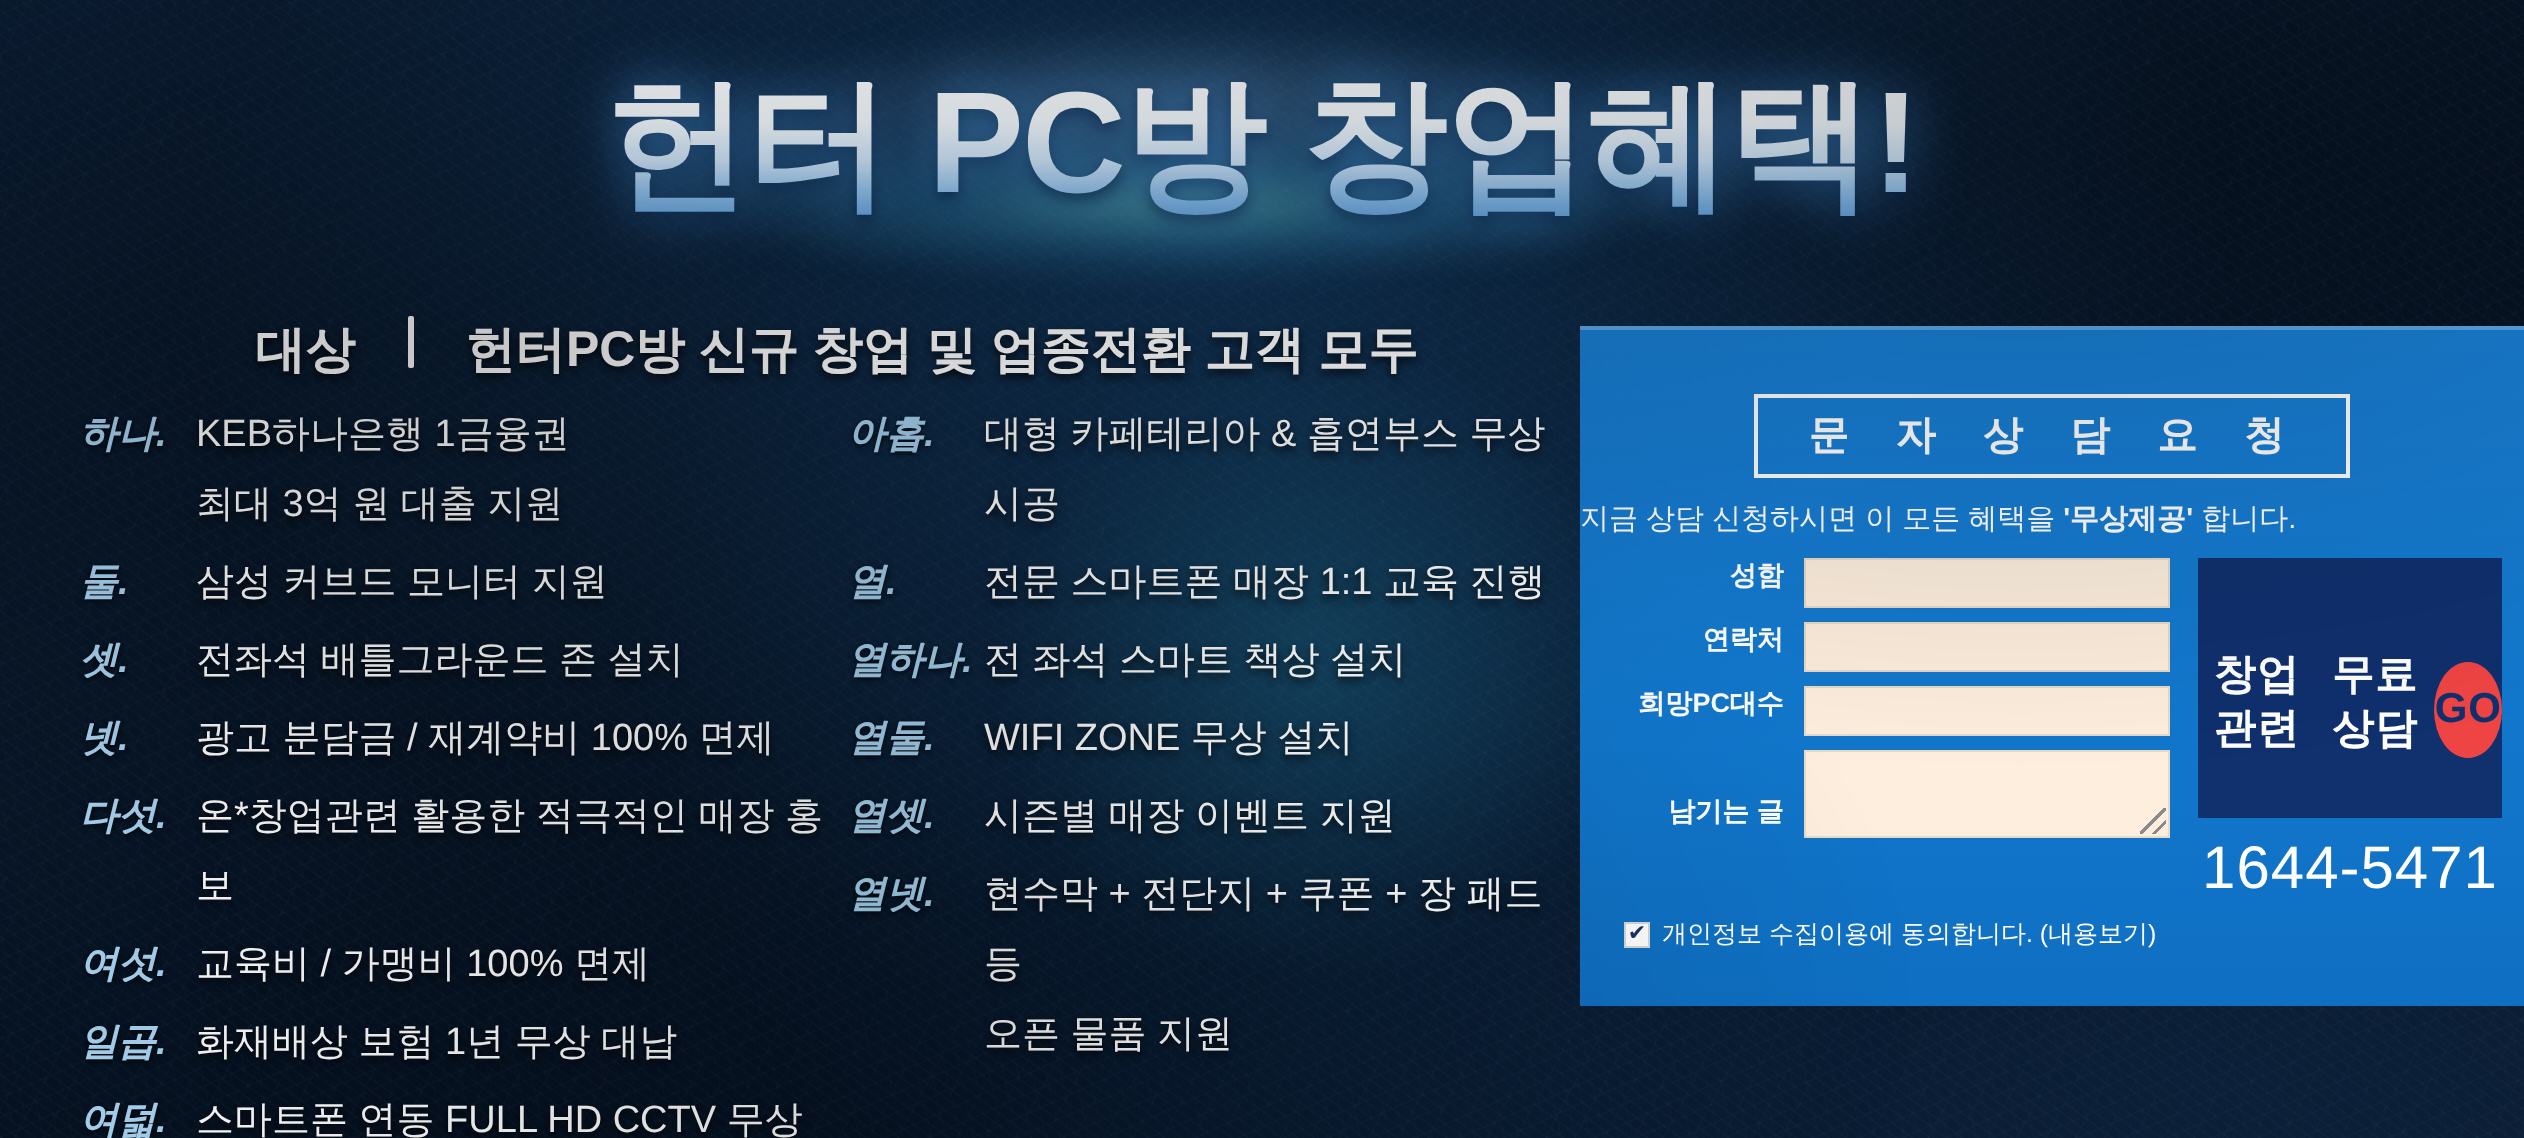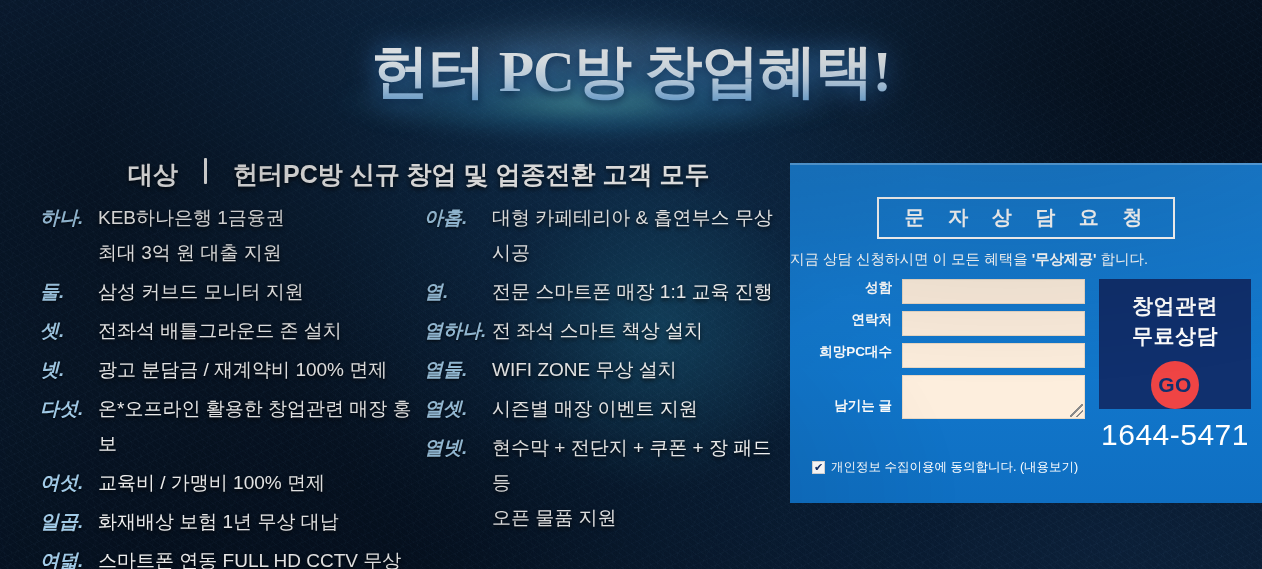--- a/index.html
+++ b/index.html
@@ -40,22 +40,22 @@
     background:radial-gradient(ellipse at 50% 50%, rgba(120,235,225,.55) 0%, rgba(60,170,220,.30) 32%, rgba(20,90,160,0) 70%);
     filter:blur(7px);
   }
   .hero-glow2{
     position:absolute;left:380px;top:10px;width:420px;height:90px;
     background:radial-gradient(ellipse at 50% 50%, rgba(150,210,255,.30) 0%, rgba(30,110,190,0) 70%);
     filter:blur(10px);
   }
   .hero-title{
     position:absolute;left:0;top:20px;width:1262px;text-align:center;
-    font-size:58px;line-height:104px;font-weight:bold;letter-spacing:-1px;
-    font-family:Liberation Serif, serif;
+    font-size:72px;line-height:104px;font-weight:bold;letter-spacing:-1px;
+    font-family:Liberation Sans, sans-serif;
     background:linear-gradient(180deg,#ffffff 0%,#f4fbff 40%,#cfe6fb 58%,#7fb8ea 78%,#3f86cf 100%);
     -webkit-background-clip:text;background-clip:text;color:transparent;
     -webkit-text-fill-color:transparent;
     filter:drop-shadow(0 0 14px rgba(90,180,255,.75)) drop-shadow(0 3px 4px rgba(0,20,50,.85));
     white-space:nowrap;
   }
 
   
   .subtitle{
     position:absolute;left:128px;top:158px;
@@ -125,21 +125,21 @@
     position:absolute;right:1px;bottom:1px;width:13px;height:13px;
     background:
       linear-gradient(135deg,rgba(0,0,0,0) 46%,#8a8a8a 46%,#8a8a8a 54%,rgba(0,0,0,0) 54%),
       linear-gradient(135deg,rgba(0,0,0,0) 72%,#8a8a8a 72%,#8a8a8a 80%,rgba(0,0,0,0) 80%);
   }
 
   .cta-col{flex:1 1 auto;padding-left:14px;text-align:center;}
   .cta-button{
     width:152px;height:130px;margin:0 auto;
     background:#10306e;
-    display:flex;flex-direction:column;align-items:center;justify-content:space-between;
+    display:flex;flex-direction:row;align-items:center;justify-content:center;
     padding-top:13px;box-sizing:border-box;
   }
   .cta-line{
     color:#ffffff;font-size:21px;font-weight:bold;line-height:27px;letter-spacing:.5px;
   }
   .go-badge{
     width:48px;height:48px;border-radius:50%;background:#ef4444;
     margin-top:9px;display:flex;align-items:center;justify-content:center;
     color:#10306e;font-size:21px;font-weight:bold;letter-spacing:.5px;
   }
@@ -188,21 +188,21 @@
       <div class="bitem">
         <span class="bnum">셋.</span>
         <span class="btext">전좌석 배틀그라운드 존 설치</span>
       </div>
       <div class="bitem">
         <span class="bnum">넷.</span>
         <span class="btext">광고 분담금 / 재계약비 100% 면제</span>
       </div>
       <div class="bitem">
         <span class="bnum">다섯.</span>
-        <span class="btext">온*오프라인 활용한 창업관련 매장 홍보</span>
+        <span class="btext">온*창업관련 활용한 적극적인 매장 홍보</span>
       </div>
       <div class="bitem">
         <span class="bnum">여섯.</span>
         <span class="btext">교육비 / 가맹비 100% 면제</span>
       </div>
       <div class="bitem">
         <span class="bnum">일곱.</span>
         <span class="btext">화재배상 보험 1년 무상 대납</span>
       </div>
       <div class="bitem">

